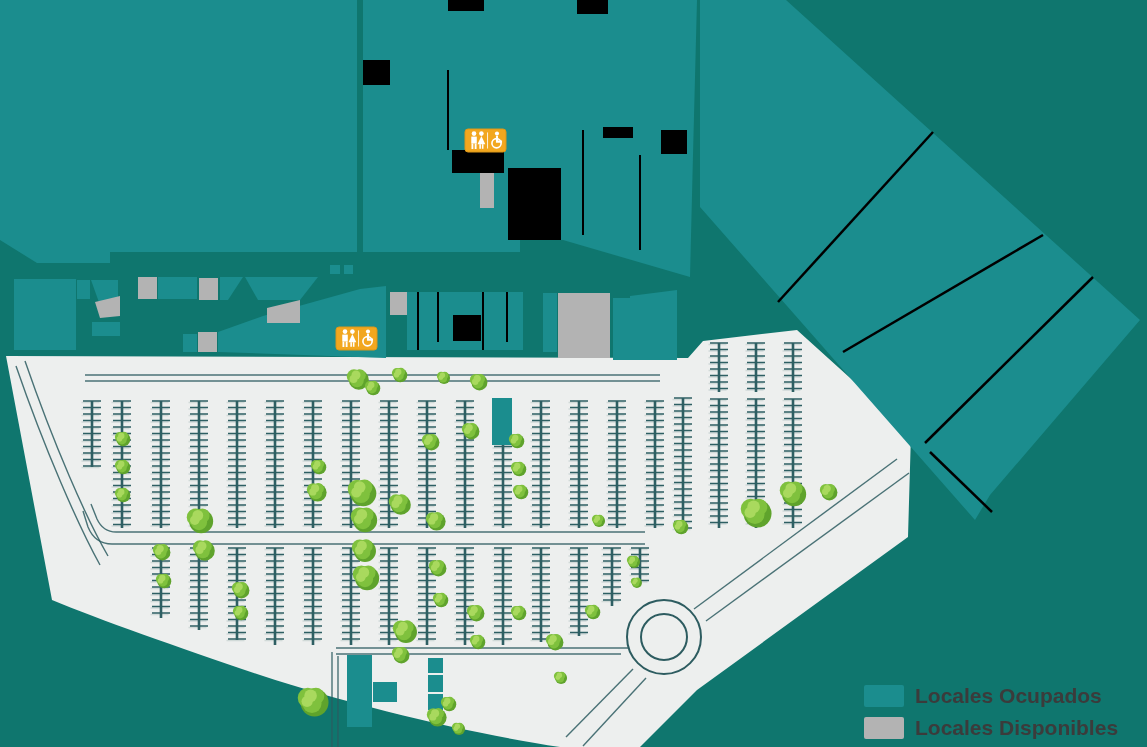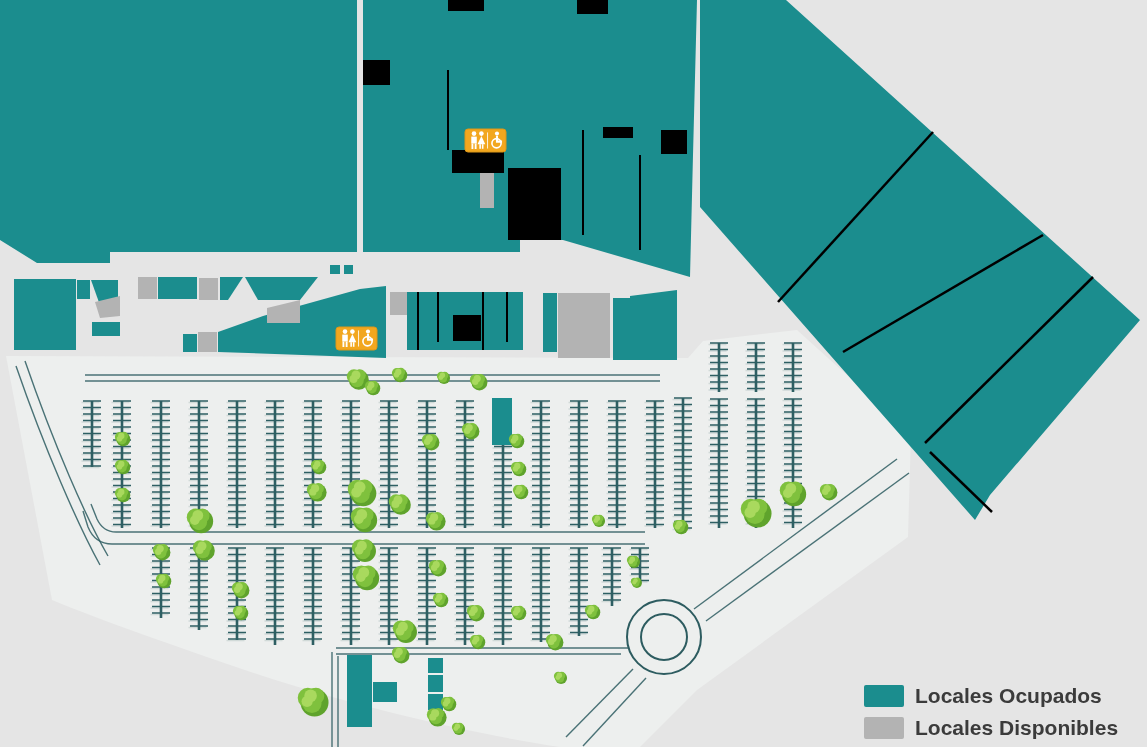--- a/index.html
+++ b/index.html
@@ -1,16 +1,16 @@
 <!DOCTYPE html>
 <html><head>
 <meta charset="utf-8">
 <style>
   html,body{margin:0;padding:0;background:#000;}
-  .stage{width:1147px;height:747px;position:relative;background:#e5e5e5;overflow:hidden;}
+  .stage{width:1147px;height:747px;position:relative;background:#0f766e;overflow:hidden;}
   svg{display:block;}
   .legend-text{font:600 21px "Liberation Sans", sans-serif; fill:#3b3b3b;}
 </style>
 </head>
 <body>
 
 <div class="stage">
   <svg id="map" width="1147" height="747" viewBox="0 0 1147 747">
     <g id="map-layers">
         <path d="M 6,356 L 688,358 L 703,341 L 797,330 L 911,433 L 908,537 L 697,690 L 640,747 L 560,747 C 480,735 360,708 260,675 C 180,648 100,620 52,600 Z" fill="#edefee"></path>

